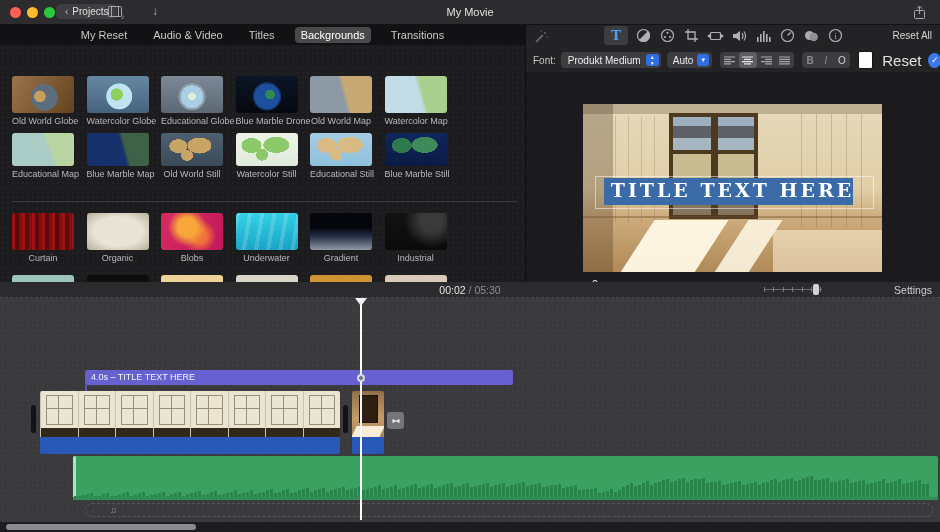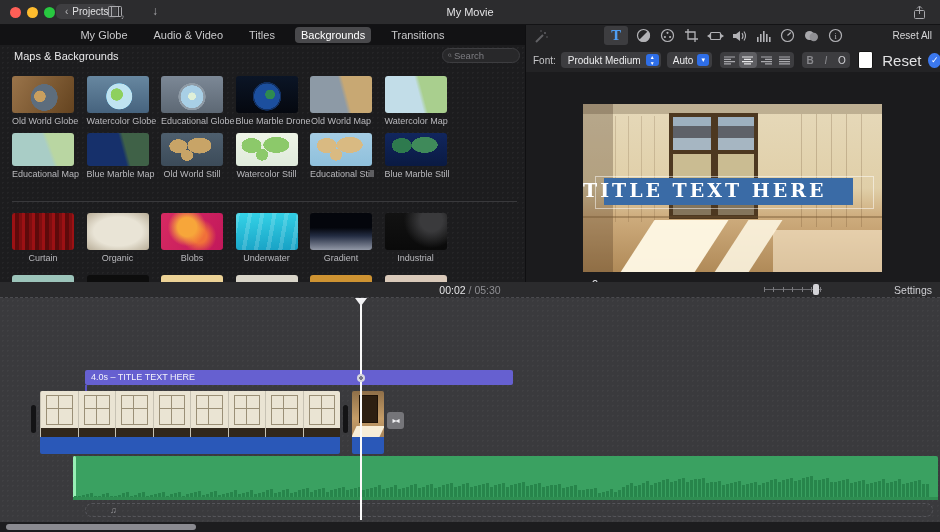--- a/index.html
+++ b/index.html
@@ -80,21 +80,21 @@
         linear-gradient(0deg,transparent 0 30%,#4d3820 30% 34%,transparent 34% 62%,#4d3820 62% 66%,transparent 66%),
         linear-gradient(180deg,#9db0bf 0 9%,#5e6168 9% 21%,#a6b6c2 21% 34%,#cabc92 34% 62%,#84755c 62% 100%);}
   #video .floorline{position:absolute;left:0;right:0;top:112px;height:2px;background:rgba(110,80,45,.4);}
   #video .light1{position:absolute;left:52px;top:116px;width:74px;height:60px;background:rgba(255,249,230,.95);
       transform:skewX(-33deg);}
   #video .light2{position:absolute;left:146px;top:116px;width:34px;height:60px;background:rgba(255,249,230,.85);
       transform:skewX(-33deg);}
   #video .light3{position:absolute;left:190px;right:0;top:126px;bottom:0;background:rgba(255,243,216,.55);}
   #title-select{position:absolute;left:12px;top:72px;width:277px;height:31px;border:1px solid rgba(255,255,255,.5);}
   #title-hl{position:absolute;left:21px;top:74px;width:249px;height:27px;background:#3a6ba6;}
-  #title-text{position:absolute;left:0;right:0;top:75px;text-align:left;color:#fff;
+  #title-text{position:absolute;left:0;right:0;top:75px;text-align:center;color:#fff;
       font-family:"DejaVu Serif",serif;font-weight:bold;font-size:19px;letter-spacing:3px;white-space:nowrap;}
   #transport{position:absolute;left:0;right:0;top:205px;height:30px;}
   #mic-btn{position:absolute;left:63px;top:3px;}
   #play-group{position:absolute;left:0;right:0;top:5px;display:flex;justify-content:center;align-items:center;gap:13px;}
   #fs-btn{position:absolute;right:63px;top:4px;}
   
   #tl-toolbar{position:absolute;left:0;top:282px;width:940px;height:16px;background:#2b2b2d;
       border-bottom:1px dashed #4c4c50;box-sizing:border-box;}
   #timecode{position:absolute;left:0;right:0;top:2px;text-align:center;font-size:10.5px;color:#8e8e92;}
   #timecode .cur{color:#e4e4e6;margin-top:41px;}
@@ -170,36 +170,26 @@
       <svg width="13" height="15" viewBox="0 0 13 15">
           <rect x="1.5" y="5.5" width="10" height="8" rx="1" fill="none" stroke="#a8a8ac"></rect>
           <line x1="6.5" y1="1.5" x2="6.5" y2="9" stroke="#a8a8ac"></line>
           <polyline points="4,3.5 6.5,1 9,3.5" fill="none" stroke="#a8a8ac"></polyline>
         </svg>
     </span>
   </div>
 
   <div id="left-panel">
     <div id="tab-row">
-        <span class="tab">My Globe</span>
+        <span class="tab">My Reset</span>
         <span class="tab">Audio &amp; Video</span>
         <span class="tab">Titles</span>
         <span class="tab sel">Backgrounds</span>
         <span class="tab">Transitions</span>
       </div>
-    <div id="browser-header">
-      <span id="browser-title">Maps &amp; Backgrounds</span>
-      <span id="search-box">
-        <svg width="9" height="9" viewBox="0 0 9 9">
-            <circle cx="3.6" cy="3.6" r="2.8" fill="none" stroke="#8b8b90"></circle>
-            <line x1="5.9" y1="5.9" x2="8.2" y2="8.2" stroke="#8b8b90"></line>
-          </svg>
-        <input placeholder="Search" style="">
-      </span>
-    </div>
     <div id="bg-grid">
       <div class="grid-row" style="top:51px">
           <div class="cell">
             <div class="thumb" style="height: 37px; background: radial-gradient(circle at 45% 55%, rgb(201, 159, 94) 0px, rgb(201, 159, 94) 14%, rgba(0, 0, 0, 0) 15%), radial-gradient(circle at 52% 58%, rgb(93, 109, 125) 0px, rgb(93, 109, 125) 34%, rgba(0, 0, 0, 0) 35%), linear-gradient(120deg, rgb(154, 116, 74), rgb(100, 67, 31));"></div>
             <div class="thumb-label">Old World Globe</div>
           </div>
           <div class="cell">
             <div class="thumb" style="height: 37px; background: radial-gradient(circle at 48% 50%, rgb(142, 208, 94) 0px, rgb(142, 208, 94) 16%, rgba(0, 0, 0, 0) 17%), radial-gradient(circle at 52% 55%, rgb(191, 227, 240) 0px, rgb(191, 227, 240) 33%, rgb(116, 182, 216) 34%, rgba(0, 0, 0, 0) 35%), linear-gradient(rgb(103, 135, 160), rgb(70, 99, 126));"></div>
             <div class="thumb-label">Watercolor Globe</div>
           </div>

